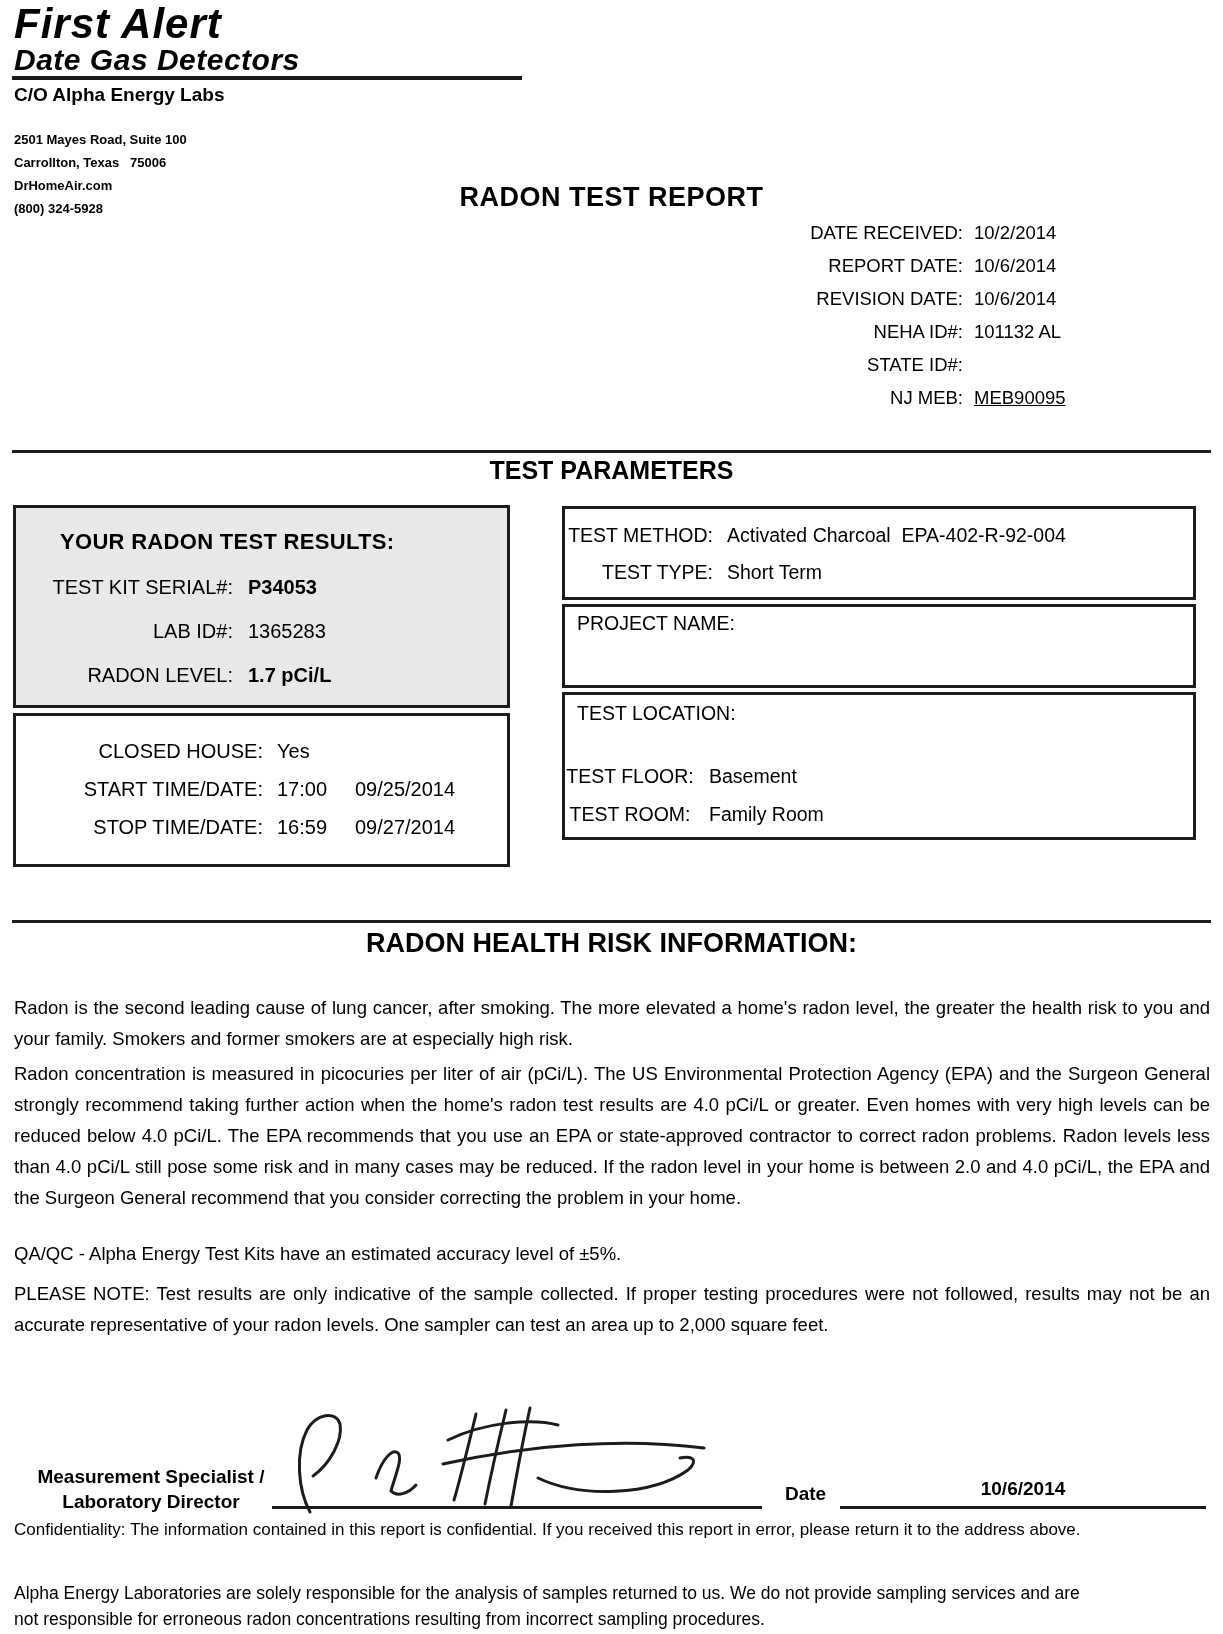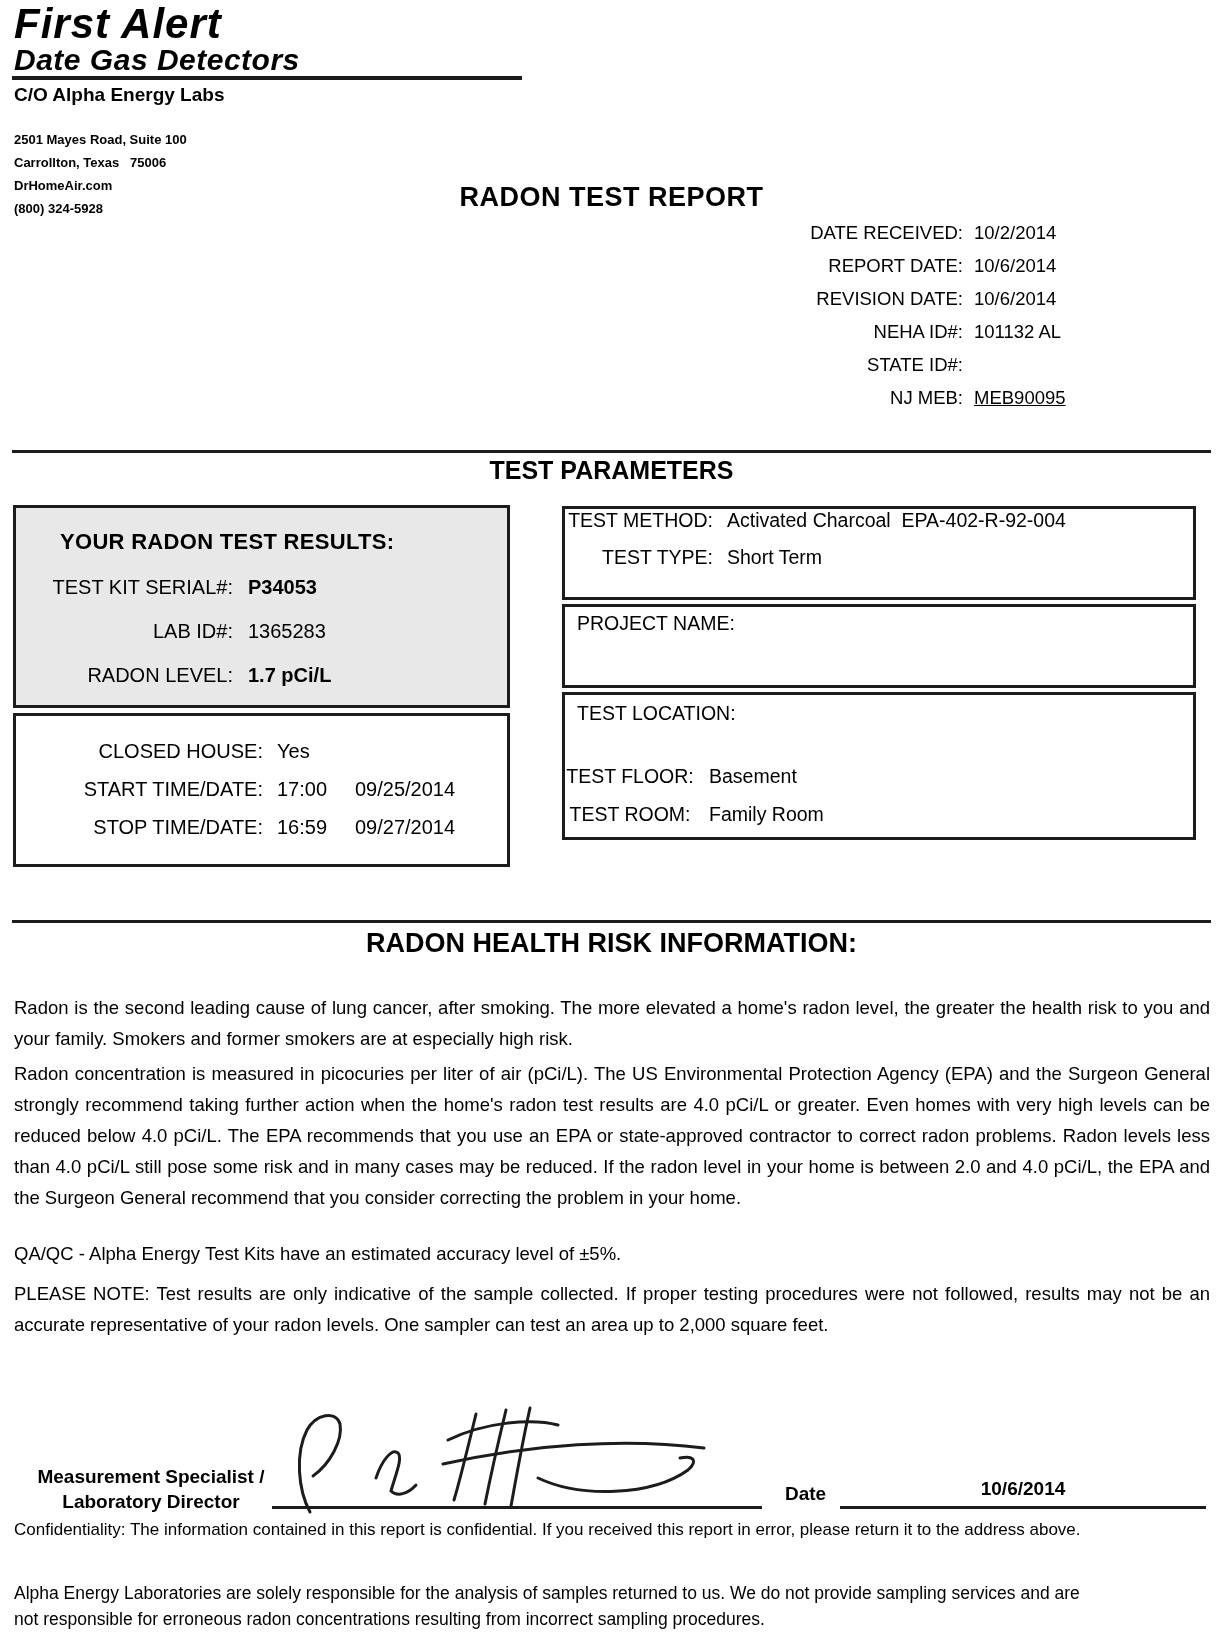--- a/index.html
+++ b/index.html
@@ -49,21 +49,21 @@
   .b { font-weight:bold; }
 
   .timing-box { left:13px; top:713px; width:497px; height:154px; }
   .timing-rows { margin-top:24px; font-size:20px; }
   .timing-rows .kv { display:flex; align-items:baseline; margin-bottom:15px; }
   .timing-rows .k { width:247px; text-align:right; flex:none; }
   .timing-rows .v1 { margin-left:14px; width:70px; flex:none; }
   .timing-rows .v2 { margin-left:8px; }
 
   .method-box { left:562px; top:506px; width:634px; height:94px; }
-  .method-rows { font-size:19.5px; }
+  .method-rows { margin-top:15px; font-size:19.5px; }
   .method-rows .kv { display:flex; align-items:baseline; margin-bottom:14px; }
   .method-rows .k { width:148px; text-align:right; flex:none; }
   .method-rows .v { margin-left:14px; }
 
   .project-box { left:562px; top:604px; width:634px; height:84px; }
   .project-label { margin:5px 0 0 12px; font-size:19.5px; }
 
   .location-box { left:562px; top:692px; width:634px; height:148px; }
   .location-title { margin:7px 0 0 12px; font-size:19.5px; }
   .location-rows { margin-top:40px; font-size:19.5px; }

